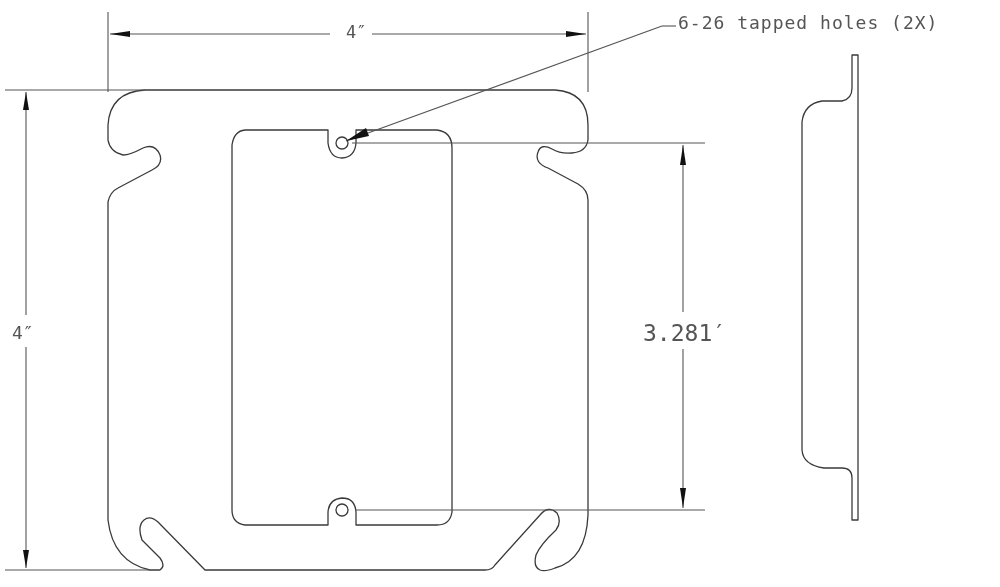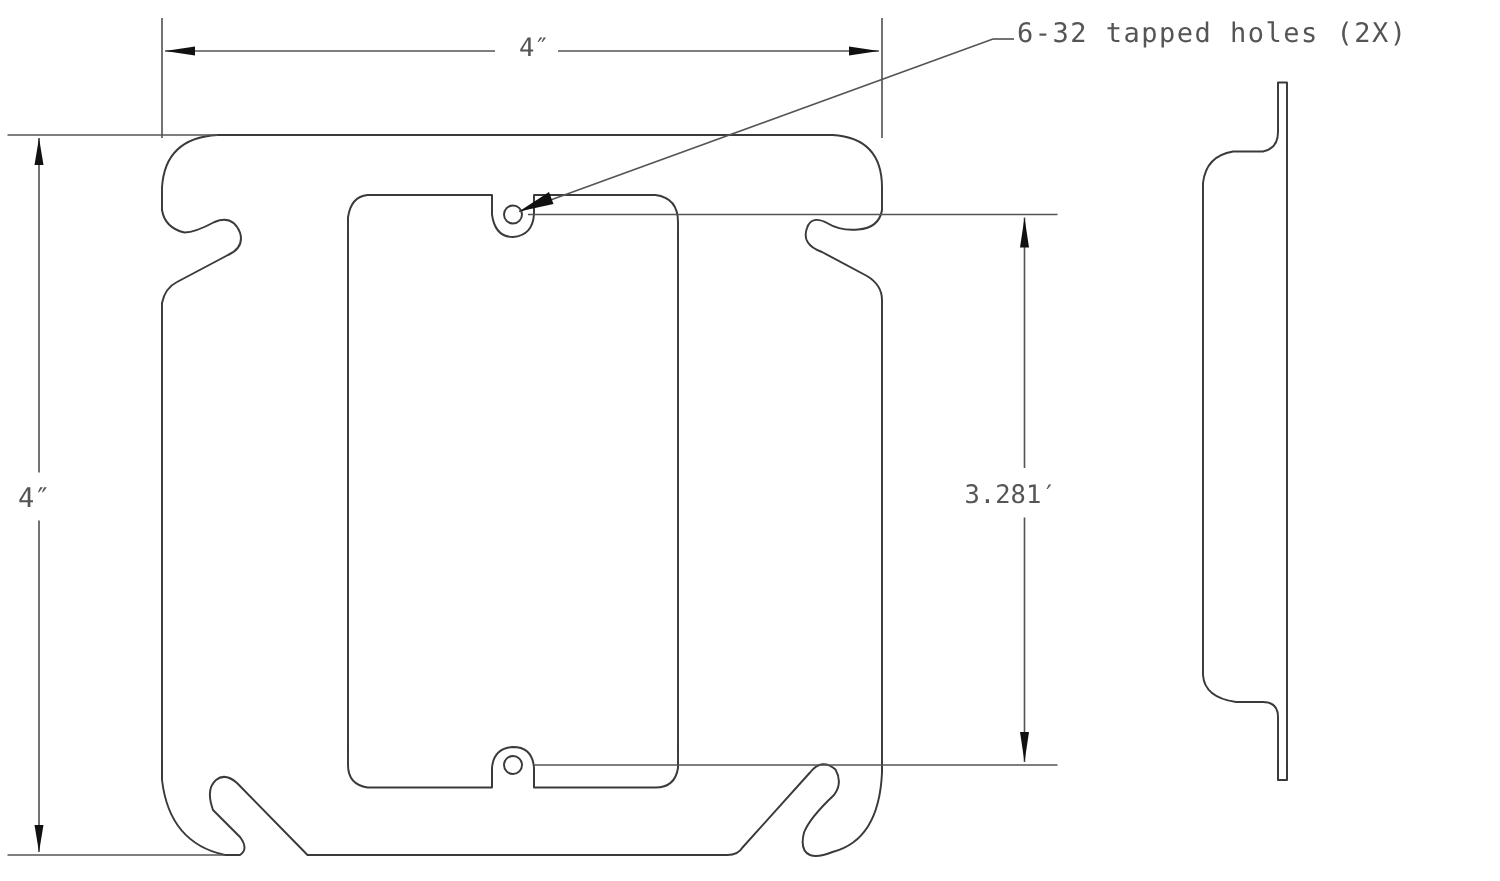--- a/index.html
+++ b/index.html
@@ -4,21 +4,21 @@
   <style>
     html, body { margin: 0; padding: 0; background: #ffffff; }
     body { width: 1000px; height: 587px; overflow: hidden; position: relative; font-family: "DejaVu Sans", sans-serif; }
     #drawing { position: absolute; left: 0; top: 0; width: 1000px; height: 587px; }
     .geom { fill: none; stroke: #3a3a3a; stroke-width: 1.3; stroke-linecap: round; stroke-linejoin: round; }
     .dim { fill: none; stroke: #555555; stroke-width: 1.1; }
     .arrow { fill: #111111; stroke: none; }
     .lbl { position: absolute; color: #555555; font-family: "DejaVu Sans Mono", monospace; font-weight: 300; white-space: nowrap; background: #ffffff; line-height: 1; }
     .lbl-top { left: 340px; top: 24px; font-size: 17px; padding: 0 6px; }
     .lbl-left { left: 12px; top: 320px; font-size: 18px; padding: 4px 0; }
-    .lbl-right { left: 643px; top: 318px; font-size: 17px; padding: 4px 0; }
+    .lbl-right { left: 643px; top: 318px; font-size: 23px; padding: 4px 0; }
     .lbl-leader { left: 678px; top: 14px; font-size: 18px; letter-spacing: 1px; background: transparent; }
   </style>
 </head>
 <body>
 
 <svg id="drawing" viewBox="0 0 1000 587" xmlns="http://www.w3.org/2000/svg">
 
   <g>
     <path class="geom" d="
       M 145 90
@@ -132,13 +132,13 @@
       Q 804 104 822 101
       L 842 101
       Q 852 99 852 88
       Z"></path>
   </g>
 </svg>
 
 <div class="lbl lbl-top">4″</div>
 <div class="lbl lbl-left">4″</div>
 <div class="lbl lbl-right">3.281′</div>
-<div class="lbl lbl-leader">6-32 tapped holes (2X)</div>
+<div class="lbl lbl-leader">6-26 tapped holes (2X)</div>
 
 </body></html>

